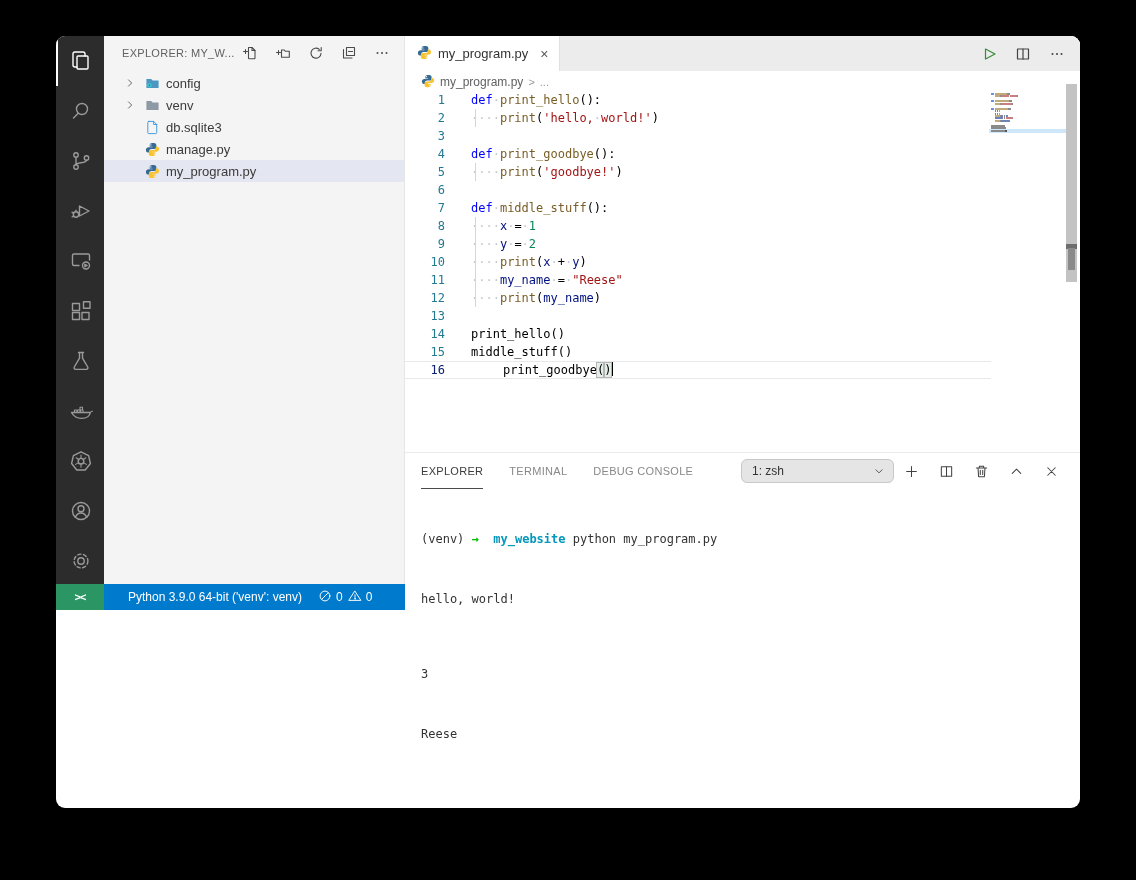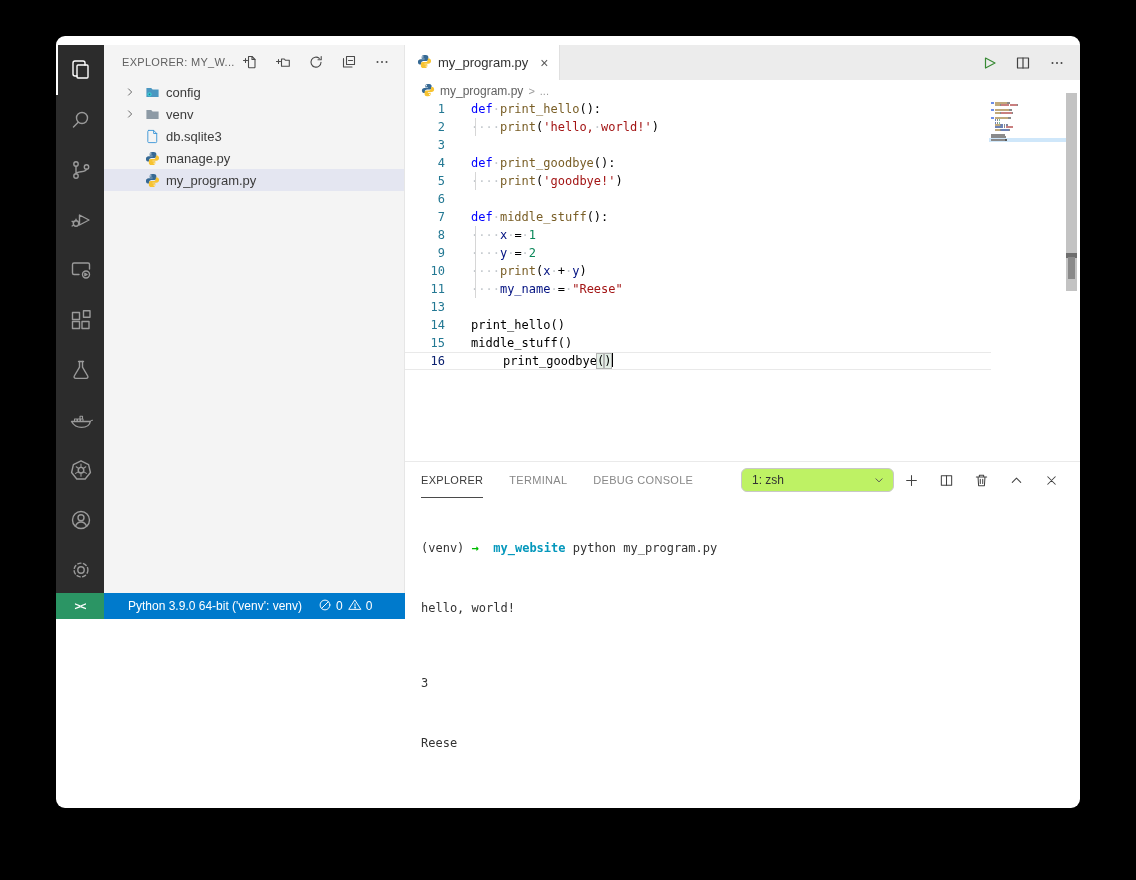--- a/index.html
+++ b/index.html
@@ -6,21 +6,21 @@
   .stage{position:relative;width:1136px;height:880px;background:#000;font-family:"Liberation Sans",sans-serif;overflow:hidden;}
   .window{position:absolute;left:56px;top:36px;width:1024px;height:772px;border-radius:9px;overflow:hidden;
           box-shadow:0 22px 60px rgba(0,0,0,.75);background:#fff;}
   
   .titlebar{position:relative;height:26px;background:#dcdcdc;border-bottom:1px solid #c4c4c4;display:flex;align-items:center;}
   .lights{display:flex;gap:8px;padding-left:8px;}
   .light{width:12px;height:12px;border-radius:50%;}
   .light.red{background:#ff5f57;}.light.yellow{background:#febc2e;}.light.green{background:#28c840;}
   .title-text{position:absolute;left:0;right:0;text-align:center;font-size:13px;color:#3c3c3c;}
   
-  .body{display:flex;height:548px;margin-top:9px;}
+  .body{display:flex;height:548px;}
   .activitybar{width:48px;background:#2c2c2c;display:flex;flex-direction:column;flex:none;}
   .ab-top{flex:1;display:flex;flex-direction:column;}
   .ab-item{height:50px;display:flex;align-items:center;justify-content:center;color:#9a9a9a;border-left:2px solid transparent;cursor:pointer;}
   .ab-item svg{width:24px;height:24px;fill:none;stroke:currentColor;stroke-width:1.4;stroke-linecap:round;stroke-linejoin:round;}
   .ab-item.active{color:#ffffff;border-left-color:#ffffff;}
   .ab-bottom{display:flex;flex-direction:column;padding-bottom:6px;}
   
   .sidebar{width:300px;background:#f4f4f4;flex:none;border-right:1px solid #e6e6e6;font-size:13px;color:#3b3b3b;}
   .sb-header{height:34px;display:flex;align-items:center;padding:0 12px 0 18px;}
   .sb-title{font-size:11px;color:#616161;letter-spacing:.3px;white-space:nowrap;}
@@ -68,21 +68,21 @@
   .mm-line{height:2px;margin-bottom:.45px;white-space:nowrap;font-size:0;position:relative;}
   .mm-line i{display:inline-block;height:2px;vertical-align:top;}
   .vscroll{position:absolute;right:3px;top:48px;width:11px;height:198px;background:#c3c3c3;z-index:5;}
   .vthumb{position:absolute;left:0;top:160px;width:11px;height:5px;background:#6e6e6e;}
   .vthumb2{position:absolute;left:2px;top:164px;width:7px;height:22px;background:#8a8a8a;}
   
   .panel{position:absolute;left:0;top:416px;right:0;height:304px;background:#fff;border-top:1px solid #eaeaea;}
   .panel-header{height:36px;display:flex;align-items:center;padding:0 16px;position:relative;}
   .panel-tab{font-size:11px;letter-spacing:.3px;color:#888;margin-right:26px;height:36px;display:flex;align-items:center;cursor:pointer;border-bottom:1px solid transparent;box-sizing:border-box;}
   .panel-tab.active{color:#3b3b3b;border-bottom-color:#4a4a4a;}
-  .shell-select{position:absolute;left:336px;top:6px;width:153px;height:24px;border:1px solid #c8c8c8;border-radius:6px;background:#bef264;display:flex;align-items:center;padding:0 8px 0 10px;font-size:12px;color:#333;box-sizing:border-box;cursor:pointer;}
+  .shell-select{position:absolute;left:336px;top:6px;width:153px;height:24px;border:1px solid #c8c8c8;border-radius:6px;background:#e5e5e5;display:flex;align-items:center;padding:0 8px 0 10px;font-size:12px;color:#333;box-sizing:border-box;cursor:pointer;}
   .shell-select .chev{margin-left:auto;color:#555;display:flex;}
   .shell-select svg{width:12px;height:12px;fill:none;stroke:currentColor;stroke-width:1.3;}
   .panel-actions{margin-left:auto;display:flex;gap:17px;align-items:center;padding-right:4px;}
   .panel-action{width:18px;height:18px;display:flex;align-items:center;justify-content:center;color:#424242;cursor:pointer;}
   .panel-action svg{width:15px;height:15px;fill:none;stroke:currentColor;stroke-width:1.1;stroke-linecap:round;stroke-linejoin:round;}
   .term{padding:13px 0 0 16px;font-family:"DejaVu Sans Mono",monospace;font-size:12px;line-height:15px;color:#333;white-space:pre;}
   .t-green{color:#00bc00;font-weight:bold;}
   .t-cyan{color:#0598bc;font-weight:bold;}
   
   .statusbar{height:26px;background:#007acc;display:flex;align-items:center;color:#fff;font-size:12px;}
@@ -413,20 +413,24 @@
   <div class="cl">
     <span class="gut">10</span>
     <span class="ct"><span class="seg-ind">····</span><span class="seg-fn">print</span><span class="seg-pt">(</span><span class="seg-var">x</span><span class="seg-ws">·</span><span class="seg-pt">+</span><span class="seg-ws">·</span><span class="seg-var">y</span><span class="seg-pt">)</span></span>
   </div>
 
   <div class="cl">
     <span class="gut">11</span>
     <span class="ct"><span class="seg-ind">····</span><span class="seg-var">my_name</span><span class="seg-ws">·</span><span class="seg-pt">=</span><span class="seg-ws">·</span><span class="seg-str">"Reese"</span></span>
   </div>
 
+  <div class="cl">
+    <span class="gut">12</span>
+    <span class="ct"><span class="seg-ind">····</span><span class="seg-fn">print</span><span class="seg-pt">(</span><span class="seg-var">my_name</span><span class="seg-pt">)</span></span>
+  </div>
 
   <div class="cl">
     <span class="gut">13</span>
     <span class="ct"></span>
   </div>
 
   <div class="cl">
     <span class="gut">14</span>
     <span class="ct"><span class="seg-pt">print_hello()</span></span>
   </div>

